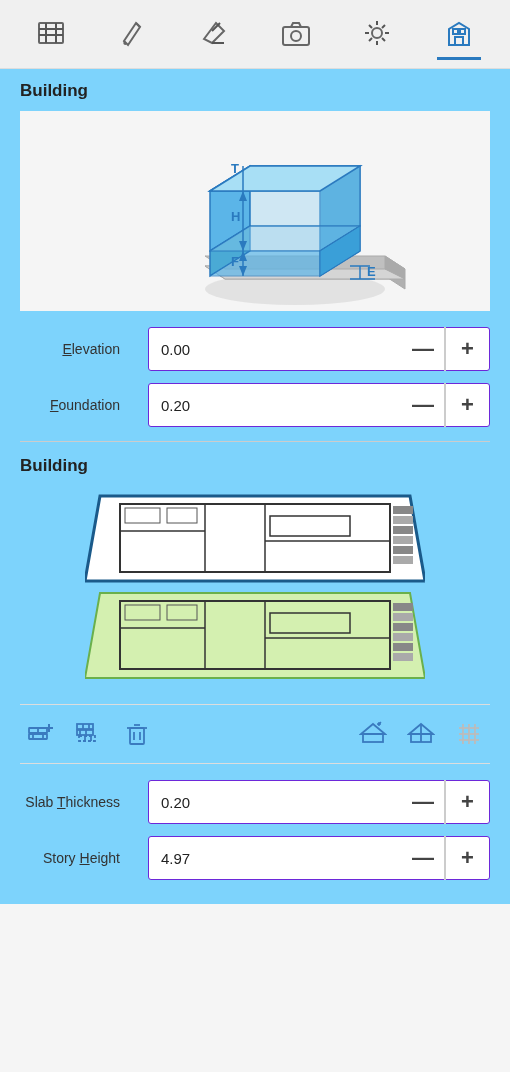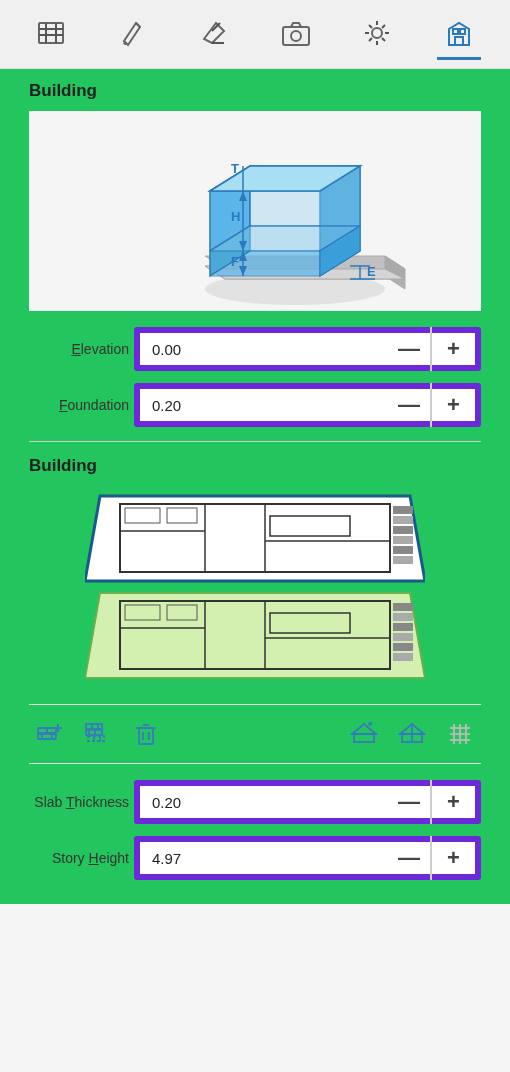--- a/index.html
+++ b/index.html
@@ -34,22 +34,22 @@
     .toolbar-icon.active {
       border-bottom: 3px solid #2a7abf;
     }
     .toolbar-icon svg {
       width: 32px;
       height: 32px;
     }
 
     
     .content {
-      padding: 12px 29px;
-      background: #22c55e;
+      padding: 12px 20px;
+      background: #7dd3fc;
     }
 
     .section-title {
       font-size: 17px;
       font-weight: bold;
       margin-bottom: 10px;
     }
 
     
     .diagram-container {
@@ -61,30 +61,30 @@
 
     
     .input-row {
       display: flex;
       align-items: center;
       margin-bottom: 12px;
     }
     .input-label {
       width: 100px;
       text-align: right;
-      margin-right: 5px;
+      margin-right: 28px;
       font-size: 14px;
       color: #333;
     }
     .input-label u { text-decoration: underline; }
     .input-control {
       flex: 1;
       display: flex;
       align-items: center;
-      border: 6px solid #6d28d9;
+      border: 1px solid #6d28d9;
       background: white;
       height: 44px;
       border-radius: 3px;
     }
     .input-value {
       flex: 1;
       padding: 0 12px;
       font-size: 15px;
       color: #222;
     }

